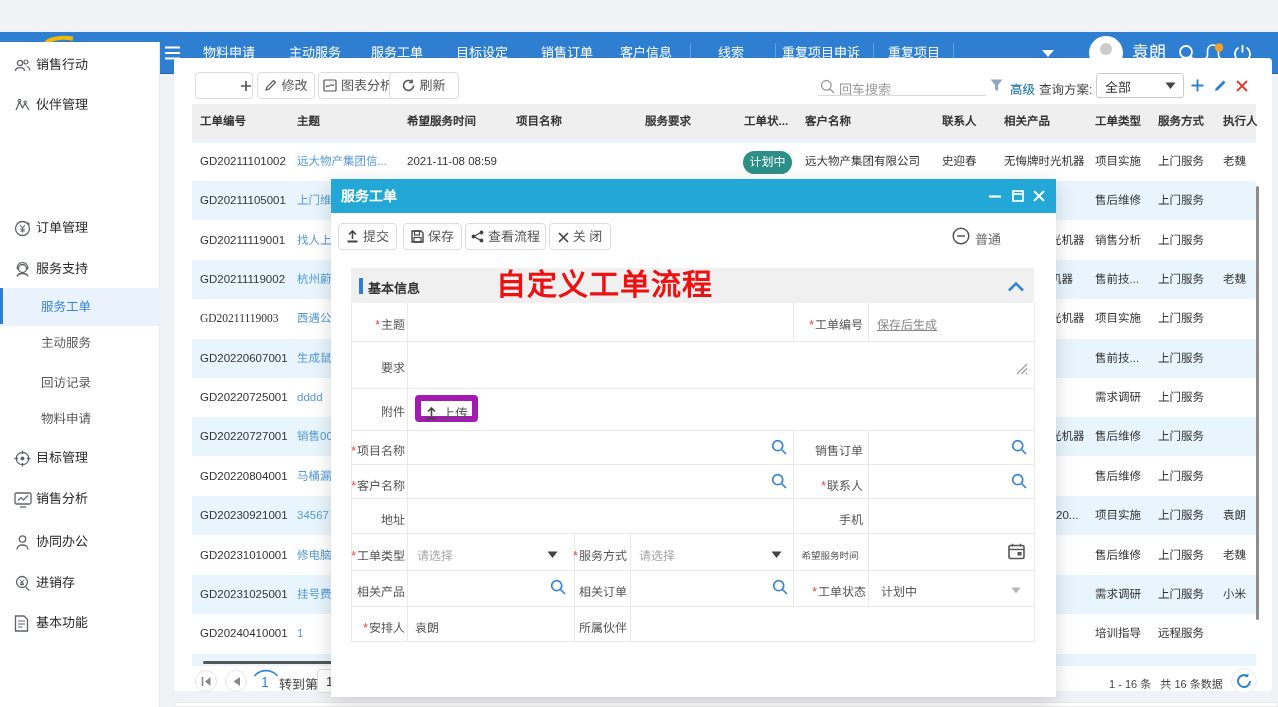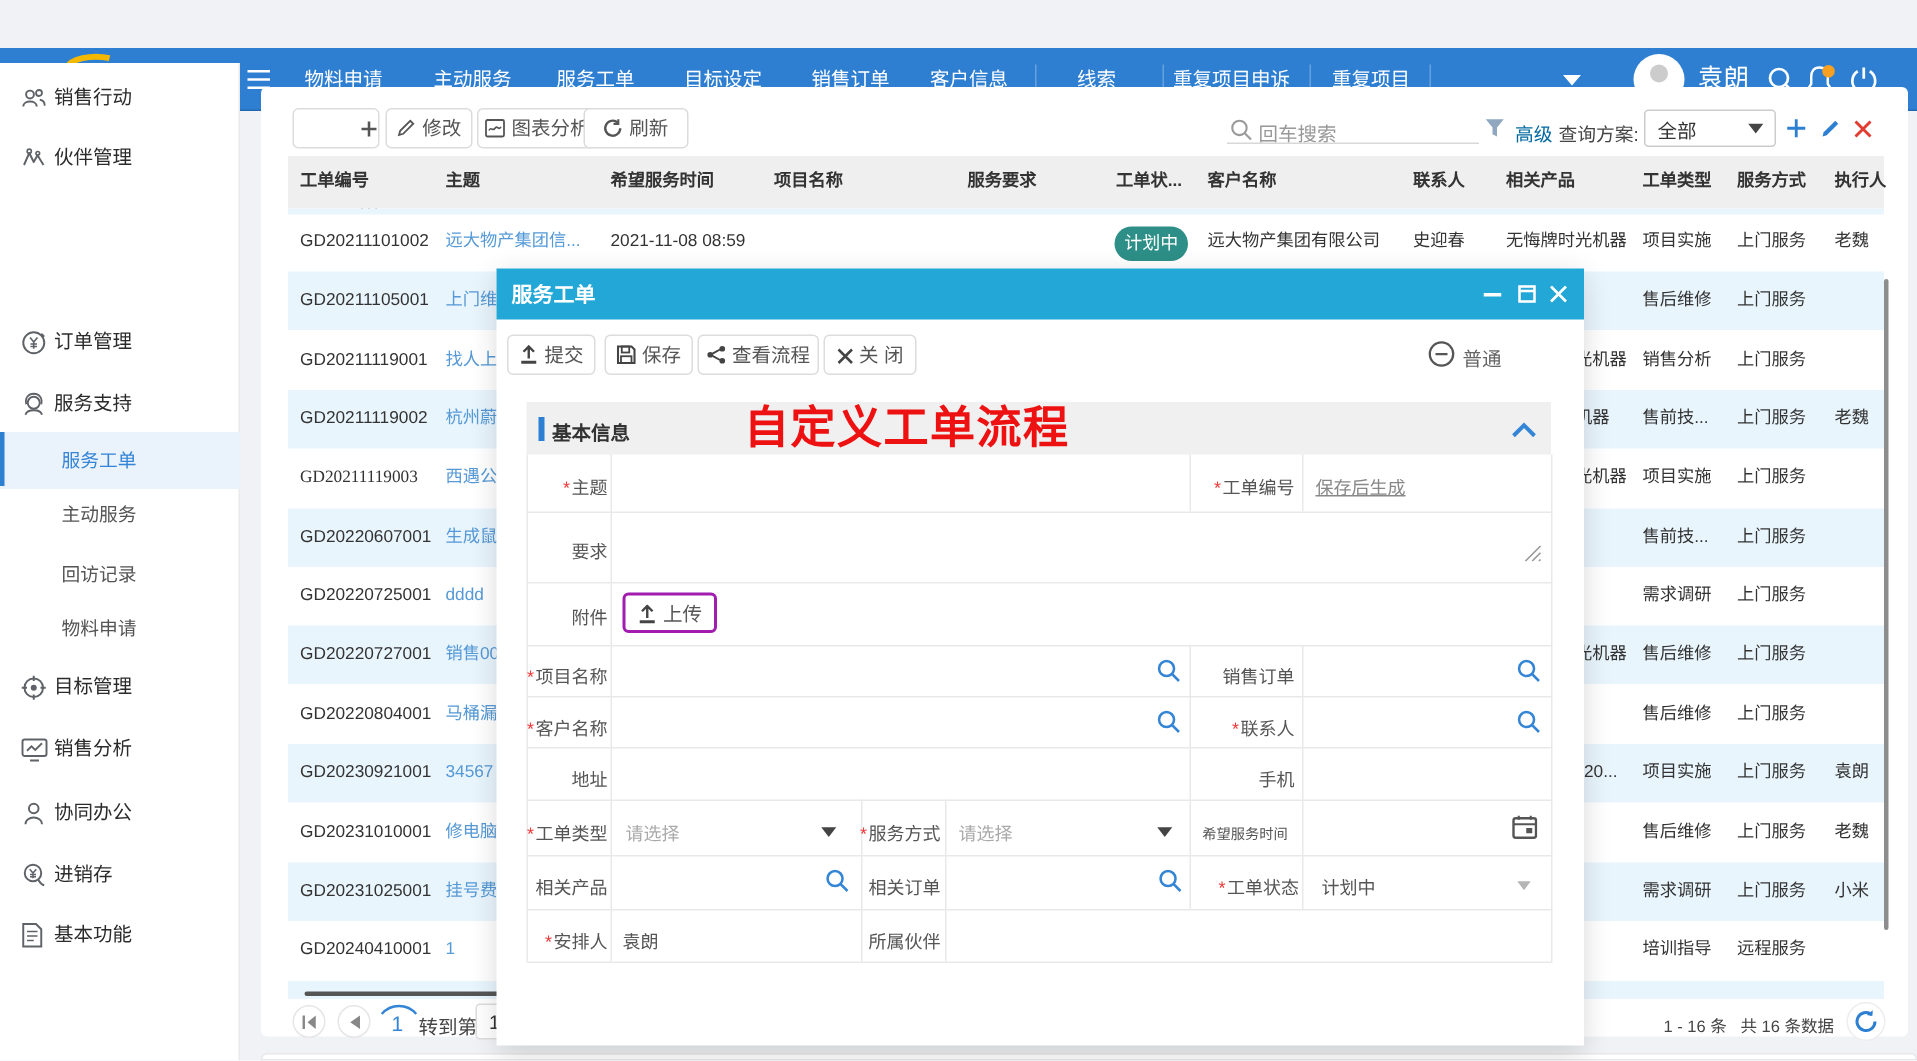--- a/index.html
+++ b/index.html
@@ -475,21 +475,21 @@
   <div class="flabel" style="left:6px; top:136px; width:68px;"><span class="star">*</span>主题</div>
   <div class="flabel" style="left:467px; top:136px; width:65px;"><span class="star">*</span>工单编号</div>
   <div class="fval" style="left:546px; top:136px; color:#888; text-decoration:underline;">保存后生成</div>
 
   <div class="flabel" style="left:6px; top:179px; width:68px;">要求</div>
   <svg style="position:absolute; left:685px; top:184px;" width="12" height="12" viewBox="0 0 12 12">
       <path d="M11 1 L1 11 M11 5.5 L5.5 11 M11 10 L10 11" stroke="#999" stroke-width="1.1"></path>
     </svg>
 
   <div class="flabel" style="left:6px; top:223px; width:68px;">附件</div>
-  <div class="abs" style="left:84px; top:216px; width:63px; height:27px; border:2px solid #a21caf; border-radius:4px; background:#fff; color:#555; font-size:13px; line-height:25px; text-align:center;">
+  <div class="abs" style="left:84px; top:216px; width:63px; height:27px; border:6px solid #a21caf; border-radius:4px; background:#fff; color:#555; font-size:13px; line-height:25px; text-align:center;">
     <svg style="vertical-align:-2px; margin-right:4px;" width="13" height="13" viewBox="0 0 13 13">
         <path d="M6.5 9 L6.5 1.5 M3 4.5 L6.5 1 L10 4.5" fill="none" stroke="#444" stroke-width="1.6"></path>
         <path d="M1.5 11.5 L11.5 11.5" stroke="#444" stroke-width="2"></path>
       </svg>上传
   </div>
 
   <div class="flabel" style="left:6px; top:262px; width:68px;"><span class="star">*</span>项目名称</div>
   <svg class="mag" style="position:absolute; left:440px; top:260px;" width="16" height="16" viewBox="0 0 16 16">
       <circle cx="6.7" cy="6.7" r="5" fill="none" stroke="#3585d6" stroke-width="1.7"></circle>
       <path d="M10.5 10.5 L15 15" stroke="#3585d6" stroke-width="1.7"></path>

